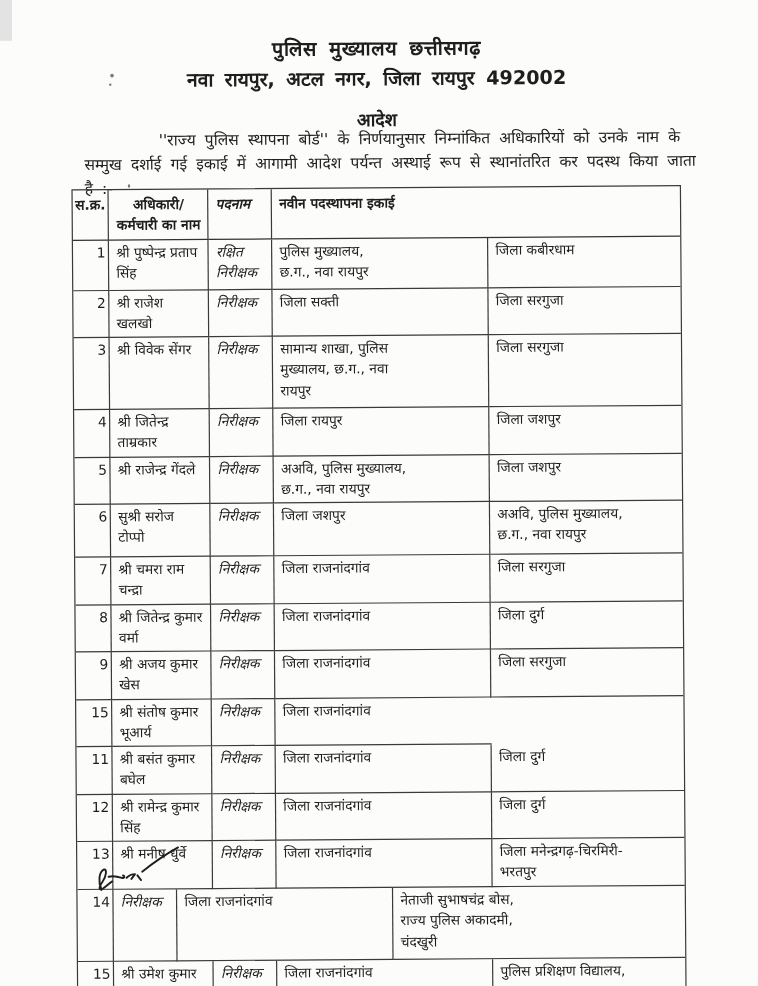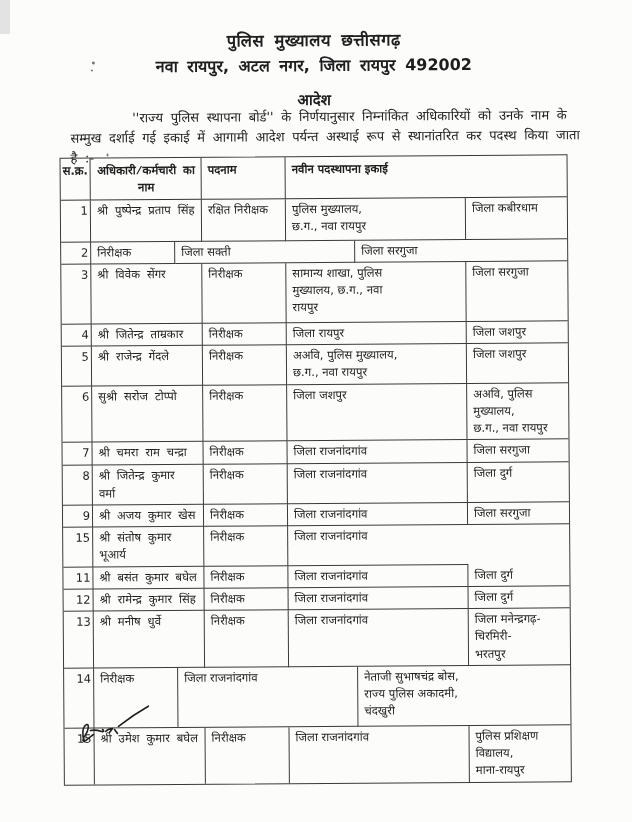--- a/index.html
+++ b/index.html
@@ -46,22 +46,22 @@
     box-sizing:border-box;
     border-right:1.2px solid #3a3a3a;
     border-bottom:1.2px solid #3a3a3a;
     padding:2px 5px 2px 6px;
     white-space:pre-line;
     overflow:hidden;
   }
   .td:last-child,.th:last-child{border-right:none;}
   .tbody .tr:last-child .td{border-bottom:none;}
   .c1{width:30px;text-align:right;padding-left:2px;padding-right:2px;}
-  .c2{width:111px;font-family:Liberation Mono, monospace;}
-  .c3{width:84px;}
+  .c2{width:83px;}
+  .c3{width:53px;font-style:italic;}
   .c4{width:180px;}
   .c5{flex:1;}
   .thead .th{font-weight:bold;border-bottom:1.4px solid #333;padding-top:4px;}
   .thead{min-height:40px;}
   .thead .c2{text-align:center;}
   
   .tbody .tr:nth-child(1){min-height:42px;}
   .tbody .tr:nth-child(2){min-height:22px;}
   .tbody .tr:nth-child(3){min-height:60px;}
   .tbody .tr:nth-child(4){min-height:19px;}
@@ -119,20 +119,21 @@
         <div class="td c1">1</div>
         <div class="td c2">श्री पुष्पेन्द्र प्रताप सिंह</div>
         <div class="td c3">रक्षित निरीक्षक</div>
         <div class="td c4">पुलिस मुख्यालय,
 छ.ग., नवा रायपुर</div>
         <div class="td c5">जिला कबीरधाम</div>
       </div>
 
       <div class="tr">
         <div class="td c1">2</div>
+        <div class="td c2">श्री राजेश खलखो</div>
         <div class="td c3">निरीक्षक</div>
         <div class="td c4">जिला सक्ती</div>
         <div class="td c5">जिला सरगुजा</div>
       </div>
 
       <div class="tr">
         <div class="td c1">3</div>
         <div class="td c2">श्री विवेक सेंगर</div>
         <div class="td c3">निरीक्षक</div>
         <div class="td c4">सामान्य शाखा, पुलिस

